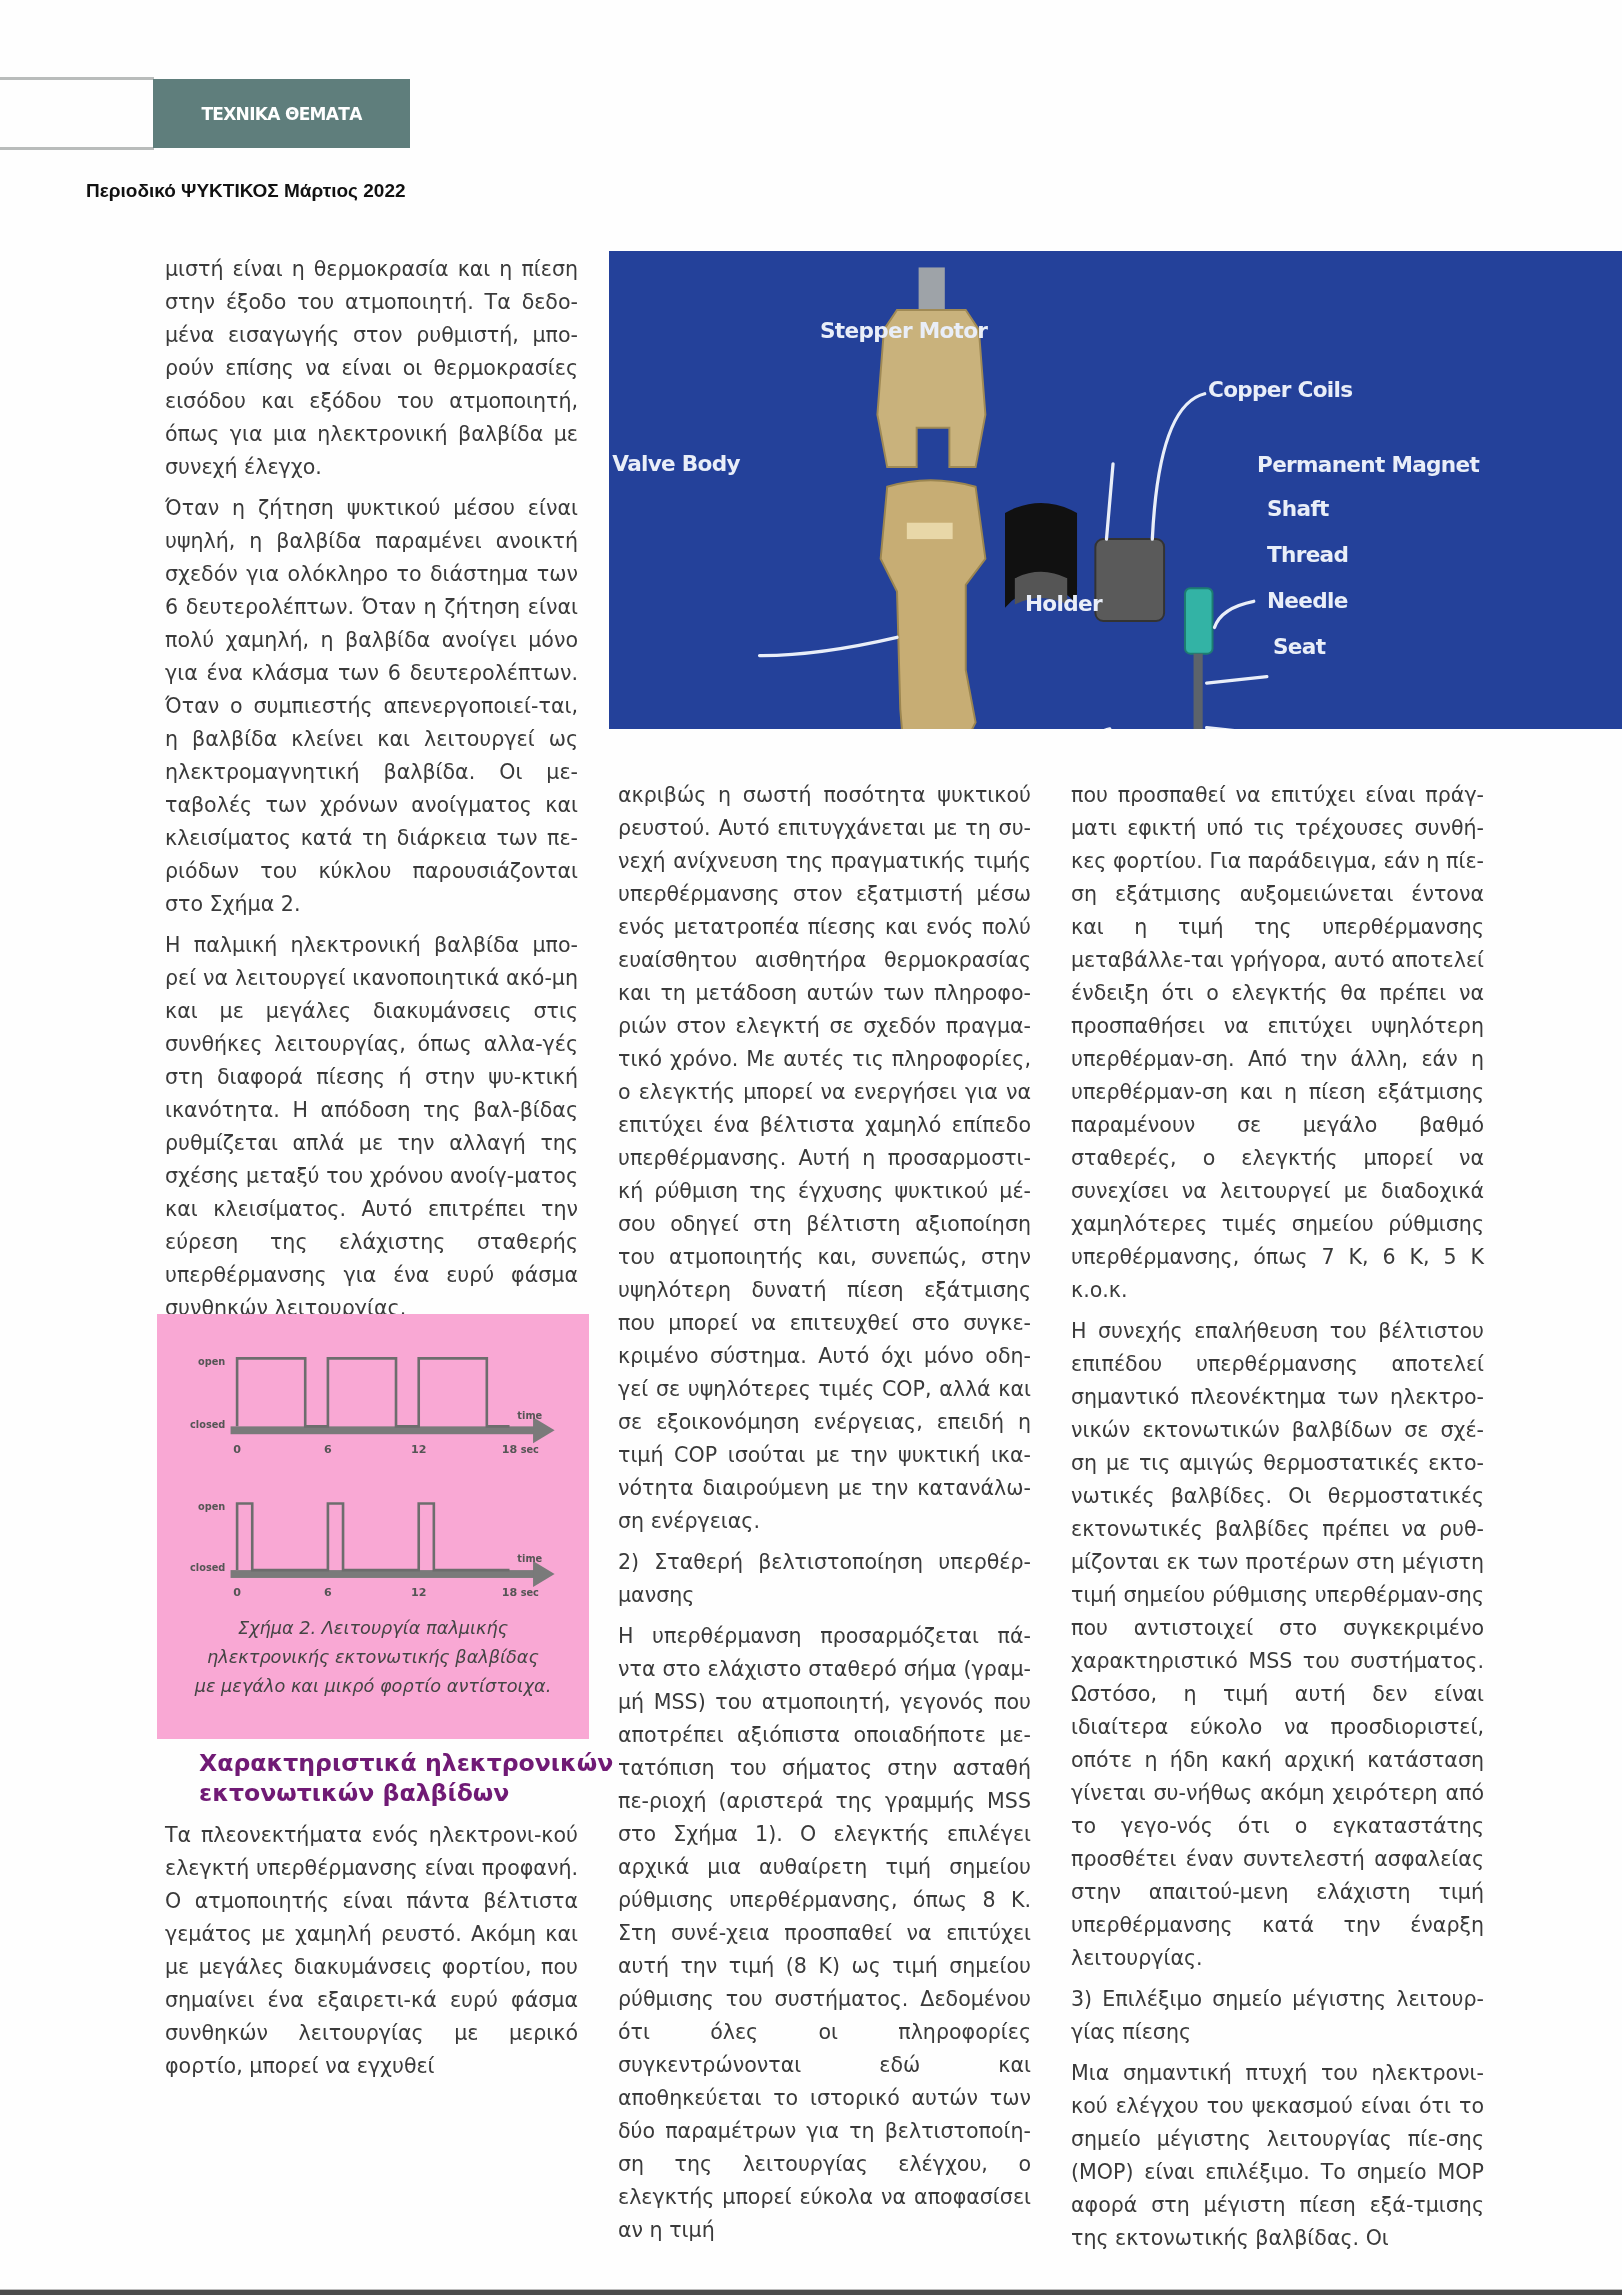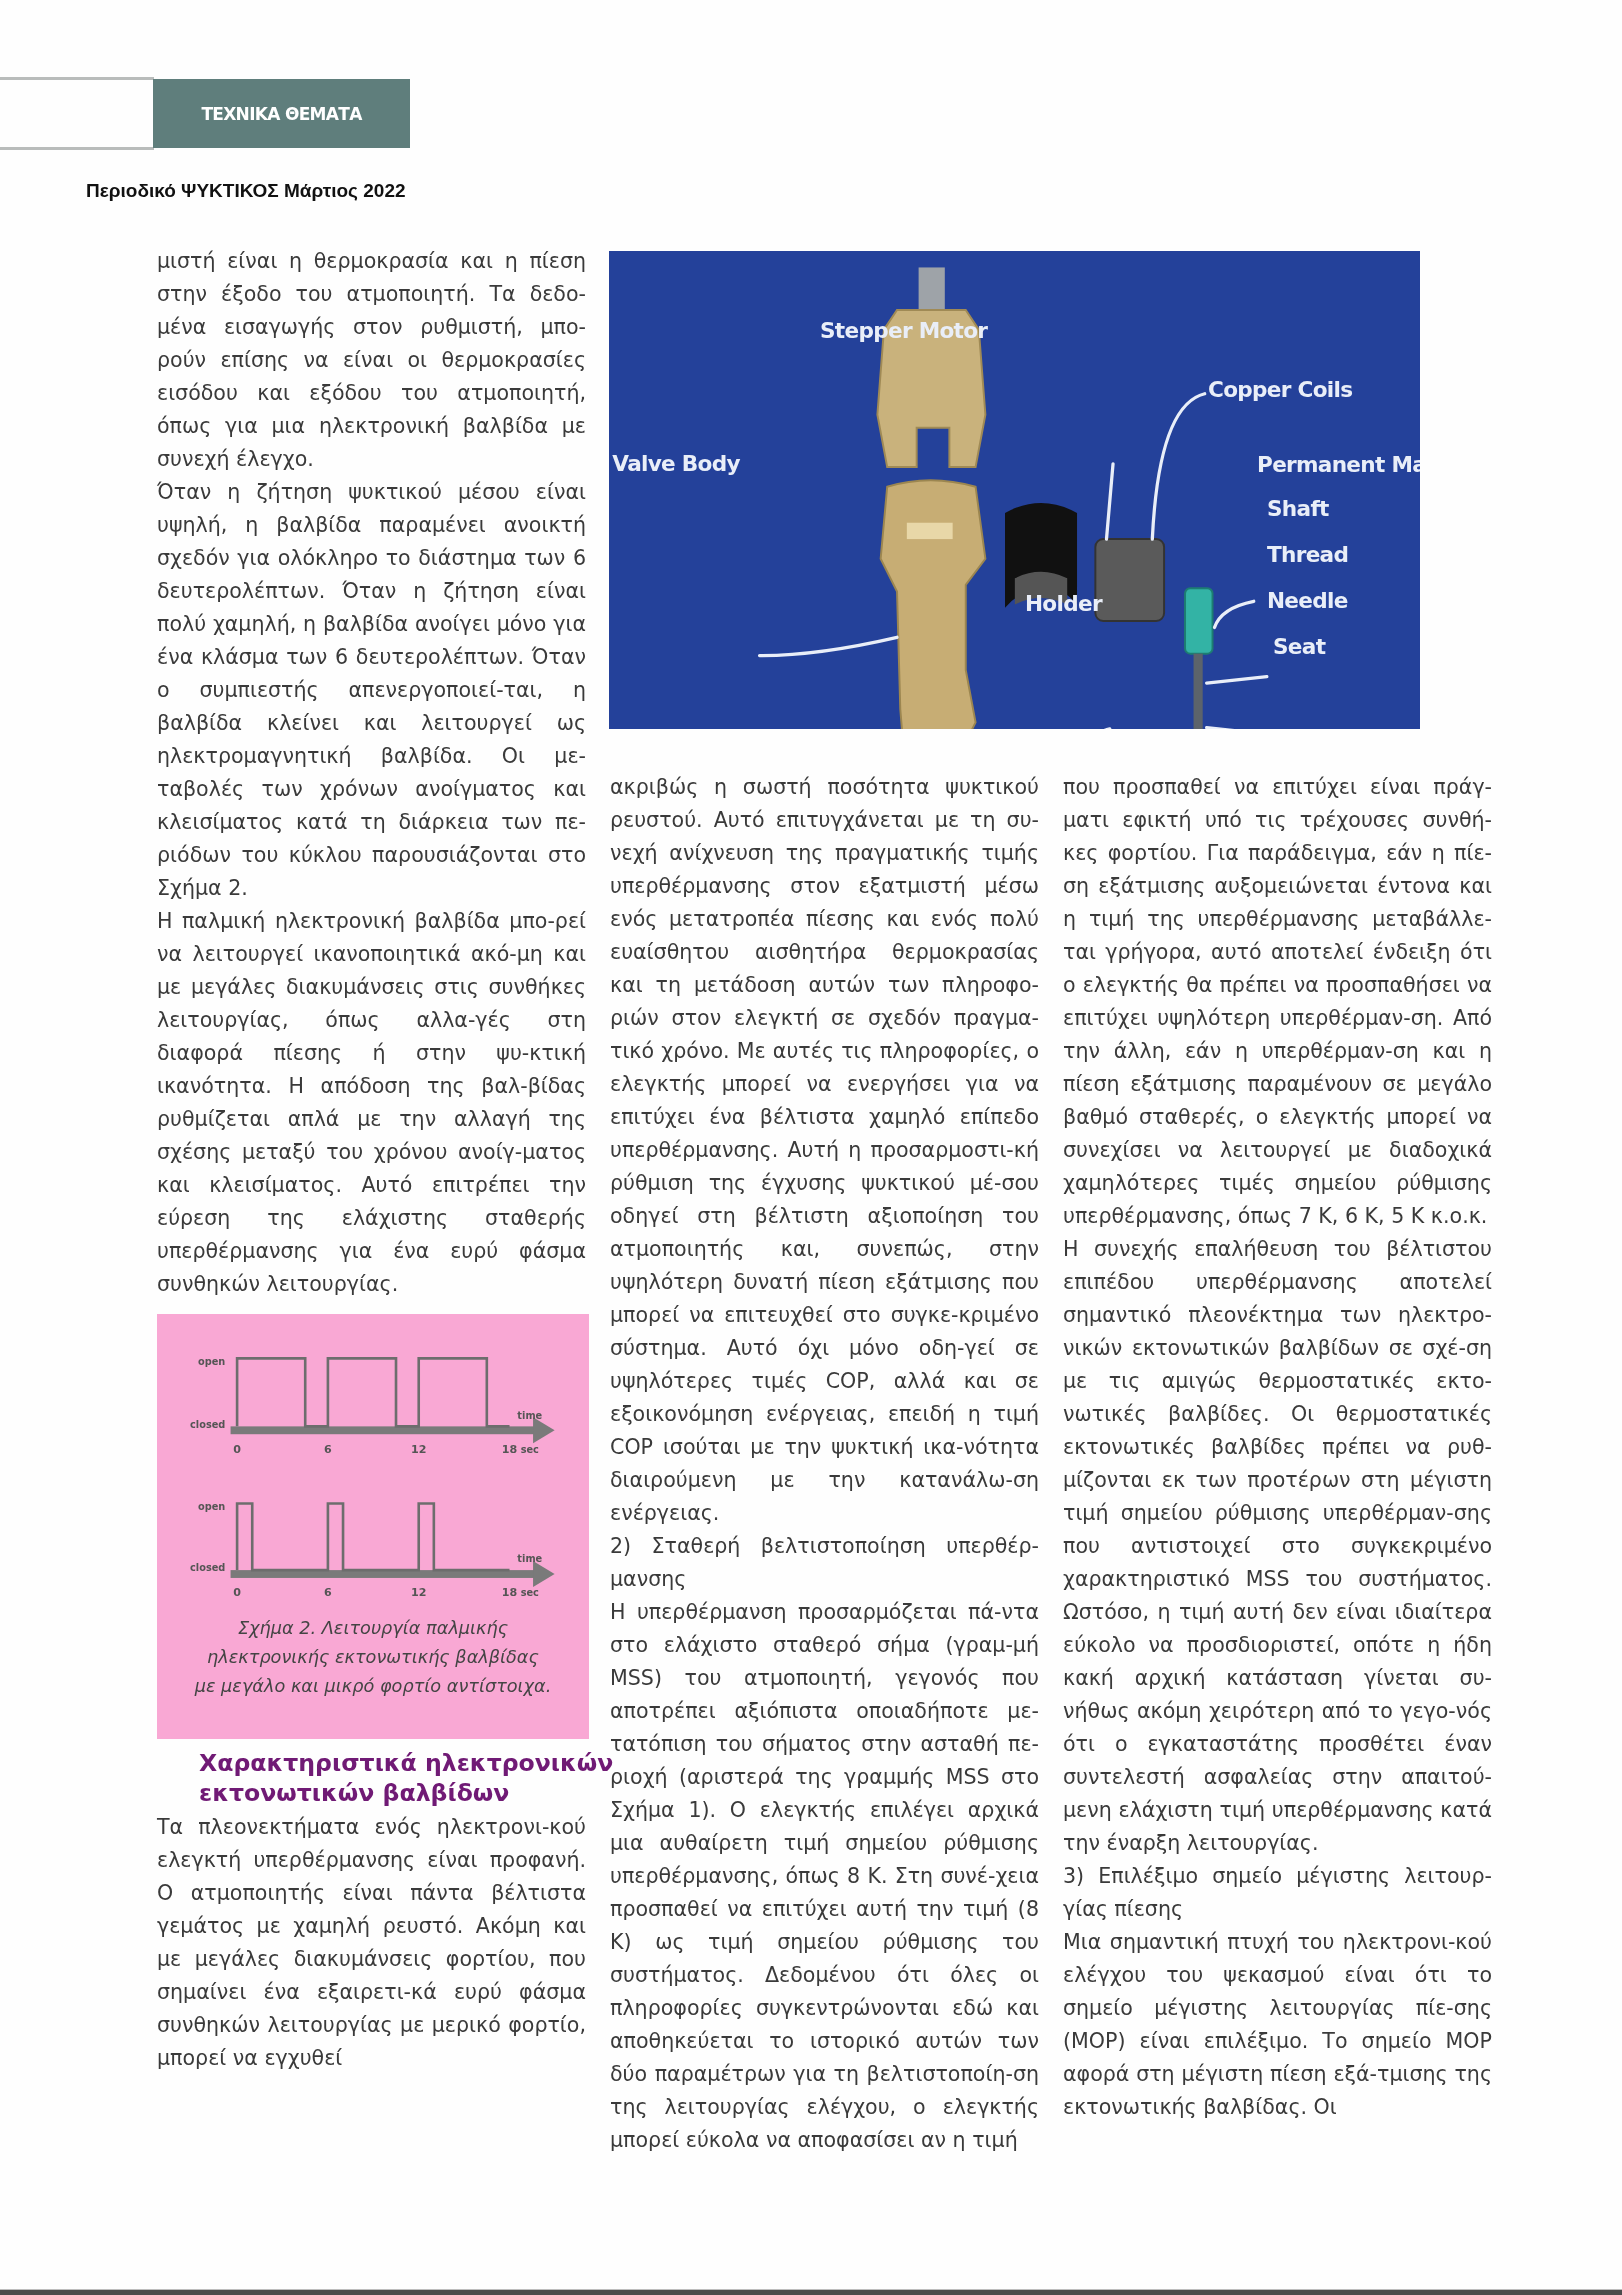--- a/index.html
+++ b/index.html
@@ -23,21 +23,21 @@
     position: absolute; left: 86px; top: 160px;
     font-family: "Liberation Sans", sans-serif; font-weight: bold;
     font-size: 19px; color: #111; margin-top: 20px;
   }
   
   .col {
     position: absolute; width: 429px;
     font-size: 20.6px; line-height: 33px;
     text-align: justify; hyphens: manual;
   }
-  .col p { margin: 0; }
+  .col p { margin: 8px; }
   .col-left  { left: 157px;  top: 245px; }
   .col-left2 { left: 157px;  top: 1786px; }
   .col-mid   { left: 610px;  top: 771px; }
   .col-right { left: 1063px; top: 771px; }
   
   .fig2 {
     position: absolute; left: 157px; top: 1314px; width: 432px; height: 425px;
     background: #f9a8d4;
     text-decoration: underline;
   }
@@ -49,21 +49,21 @@
   }
   .fig2-caption span { display: block; }
   
   .sec-heading {
     position: absolute; left: 157px; top: 1748px; width: 432px;
     font-size: 23.6px; line-height: 30px; font-weight: bold; color: #701a75; margin-left: 42px;
   }
   .sec-heading span { display: block; }
   
   .valve {
-    position: absolute; left: 609px; top: 251px; width: 811px; height: 478px;
+    position: absolute; left: 609px; top: 251px; width: 1014px; height: 478px;
     background: #24419a; overflow: hidden;
   }
   .valve svg { position: absolute; left: 0; top: 0; }
   .vlabel {
     position: absolute; color: #e9eef8; font-family: "DejaVu Sans", sans-serif;
     font-weight: bold; font-size: 21.6px; letter-spacing: -0.7px; white-space: nowrap;
   }
   
   .footer-bar { position: absolute; left: 0; bottom: 0; width: 1623px; height: 5.2px; background: #4b4b4b; border-top: 1.3px solid #bdbdbd; }
 </style>

